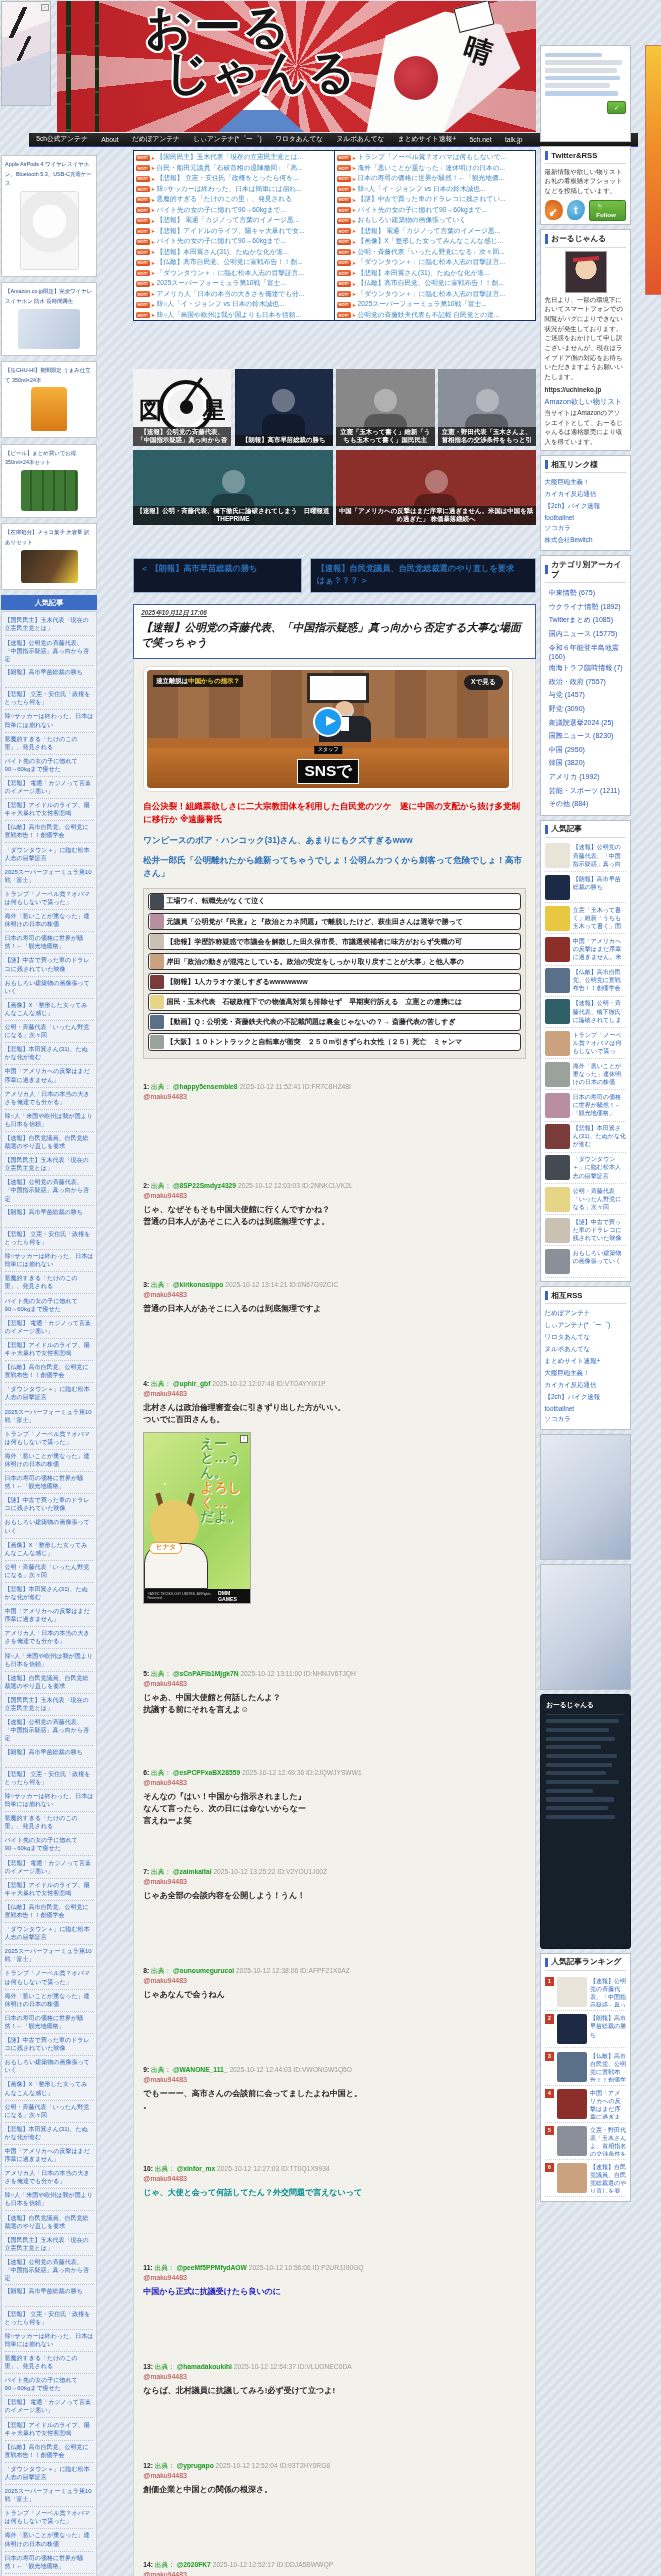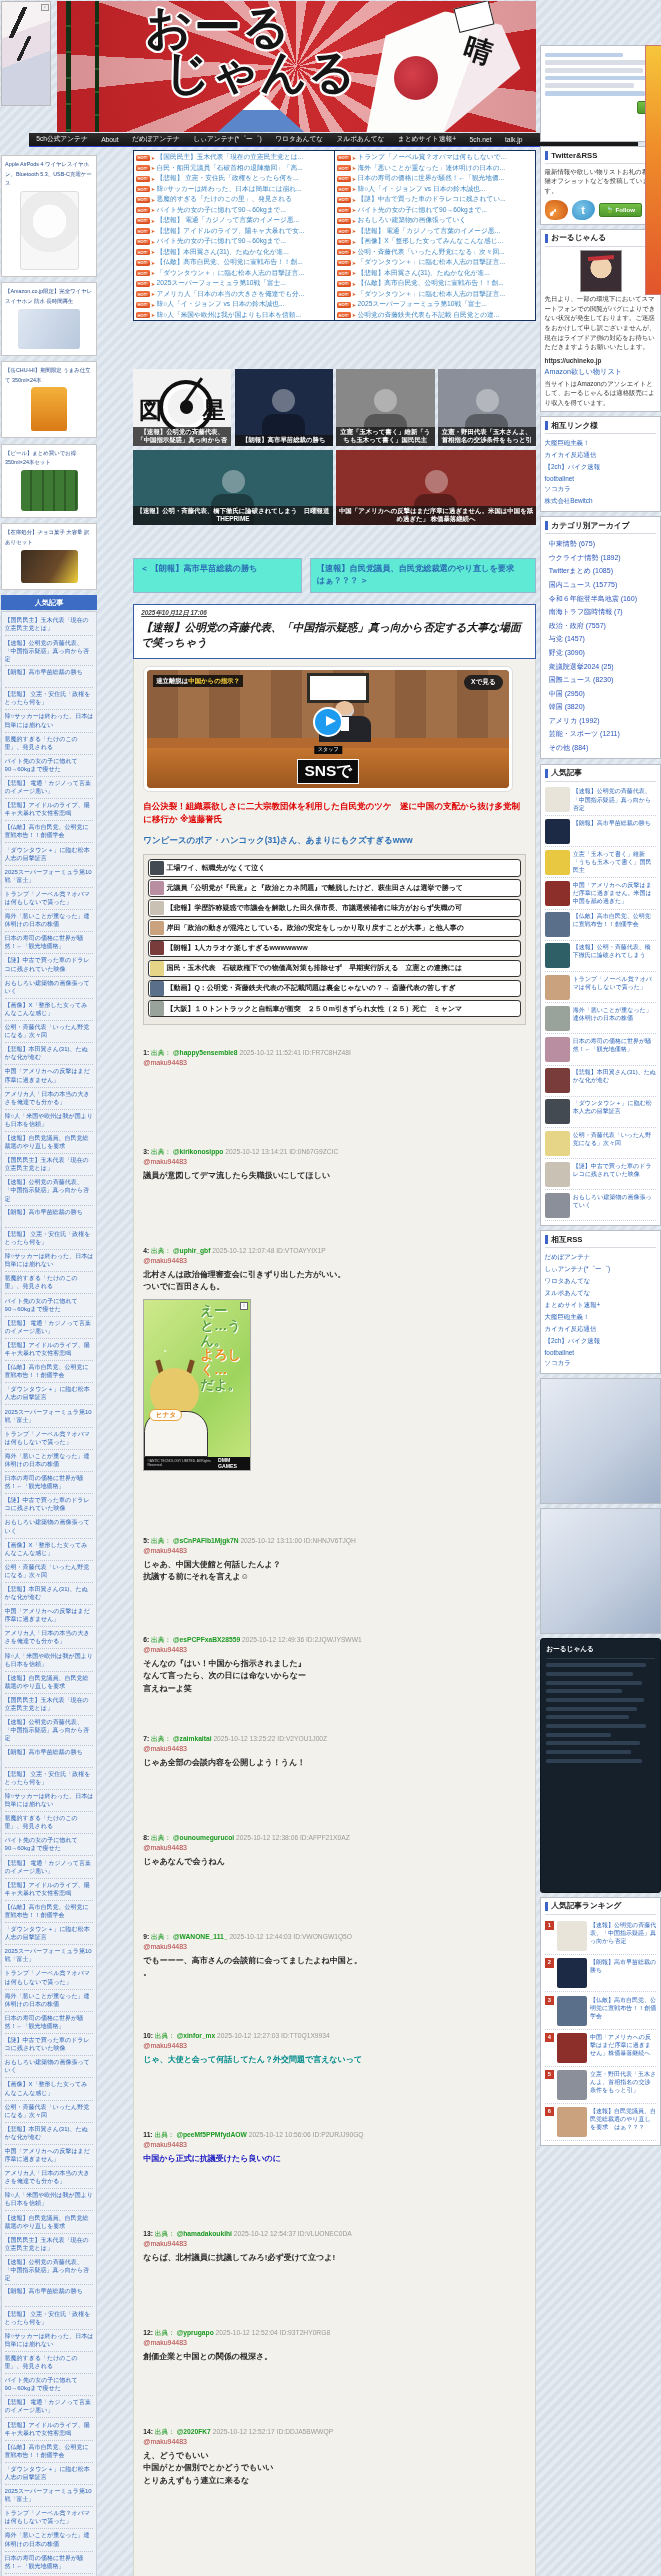--- a/index.html
+++ b/index.html
@@ -57,21 +57,21 @@
   .tile .ph-body{position:absolute;left:50%;top:58%;width:43px;height:31px;margin-left:-21.6px;border-radius:11.3px 11.3px 0 0;background:rgba(0,0,0,.35);}
   .tile.target .ring{position:absolute;left:50%;top:44%;width:46px;height:46px;margin:-23px 0 0 -23px;border-radius:50%;border:4.6px solid #111;box-shadow:0 0 0 4.6px #fff inset;}
   .tile.target .ring:after{content:"";position:absolute;left:50%;top:50%;width:13.4px;height:13.4px;margin:-6.7px 0 0 -6.7px;border-radius:50%;background:#111;}
   .tile.target .arrow{position:absolute;left:58%;top:8%;width:3.1px;height:36px;background:#111;transform:rotate(35deg);}
   .tile.target .kanji{position:absolute;top:34%;font-size:23px;font-weight:900;color:#111;}
   .tile.target .kanji.kl{left:6%;}
   .tile.target .kanji.kr{right:6%;}
 
   
   .pager{margin-top:33px;display:flex;gap:7.2px;}
-  .pager .pg{background:#5eead4;border:0.5px solid #9db4d0;padding:4.1px 6.2px;font-size:8.2px;font-weight:bold;color:#2b6fb5;line-height:1.5;}
+  .pager .pg{background:#0f172a;border:0.5px solid #9db4d0;padding:4.1px 6.2px;font-size:8.2px;font-weight:bold;color:#2b6fb5;line-height:1.5;}
   .pager .pg.prev{flex:0 0 155px;}
   .pager .pg.next{flex:1;}
 
   
   .article-card{margin-top:11.3px;background:#fff;border:1px solid #3a5ba8;padding:4.1px 7.2px 7.2px;box-sizing:border-box;font-style:italic;}
   .article-date{font-size:6.4px;color:#444;text-decoration:underline;font-weight:bold;}
   .article-title{font-size:10.8px;font-weight:900;color:#1c1c1c;margin-top:2.1px;line-height:1.4;}
   .content-panel{background:#f3f1ec;border:0.5px solid #d8d5cc;border-top:none;padding:7.2px 9.3px;box-sizing:border-box;height:2439px;overflow:hidden;}
 
   
@@ -137,21 +137,21 @@
   .ad-img.pods{width:57px;height:77px;background:radial-gradient(circle at 50% 38%,#fdfdfd 0 16.5px,#ececec 17px 31px,#f7f7f7 31px);border:0.5px solid #ddd;}
   .ad-img.box1{width:62px;height:40px;background:linear-gradient(120deg,#dfe7f2,#b9c8dd);}
   .ad-img.bottle-o{width:36px;height:44px;background:linear-gradient(#f4b13a,#d97a16);border-radius:4.1px 4.1px 2.1px 2.1px;}
   .ad-img.bottle-g{width:57px;height:41px;background:repeating-linear-gradient(90deg,#3f7a35 0 9.3px,#2f5d27 9.3px 11.3px);border-radius:3.1px;}
   .ad-img.snack{width:57px;height:33px;background:linear-gradient(120deg,#3a2c20,#6b4a2a 60%,#f2d23a);}
   .l-head{background:#3c6cc4;color:#fff;font-size:7.2px;font-weight:bold;text-align:center;padding:2.6px 0;margin-bottom:1px;}
   .l-pop{background:#eef1f6;border:0.5px solid #c9cfdb;padding:2.1px 2.6px;}
   .l-pop-item{display:block;font-size:6px;line-height:1.35;color:#2a62b8;border-bottom:0.5px dotted #b9c2d2;padding:2.1px 0;min-height:17px;overflow:hidden;}
 
   
-  #right{left:540px;top:45px;width:121px;}
+  #right{left:540px;top:45px;width:91px;}
   .r-box{background:#fff;border:0.5px solid #b9bec6;margin-bottom:4.1px;padding:3.6px;box-sizing:border-box;}
   .r-head{display:flex;align-items:center;gap:3.1px;border-bottom:0.5px solid #d7dae0;padding-bottom:2.6px;margin-bottom:3.1px;}
   .r-head .bar{width:3.6px;height:9.3px;background:#3c64c8;}
   .r-head span{font-size:7.7px;font-weight:bold;color:#222;}
   .skel{height:4.6px;background:#d9dde5;border-radius:1.5px;margin:3.1px 0;}
   .skel.b{background:#bcd0ea;}
   .follow-pill{display:inline-block;background:linear-gradient(#74c045,#4f9a2e);color:#fff;font-size:6.2px;font-weight:bold;border-radius:2.1px;padding:2.1px 6.2px;border:0.5px solid #3f7d24;}
   .r-txt{font-size:6.4px;color:#333;line-height:1.5;}
   .icon-row{display:flex;align-items:center;gap:4.1px;margin-top:4.1px;}
   .rss-blob{width:23px;height:20.6px;border-radius:40% 60% 55% 45%;background:radial-gradient(circle at 35% 60%,#f59a3e,#c85312);position:relative;}
@@ -499,20 +499,21 @@
         <div class="playbtn"></div>
         <div class="staff-tag">スタッフ</div>
         <div class="sns-box">SNSで</div>
       </div>
     </div>
 
     <div class="art-links">
 
     <a style="color: rgb(221, 0, 0);">自公決裂！組織票欲しさに二大宗教団体を利用した自民党のツケ　遂に中国の支配から抜け多党制に移行か ※遠藤誉氏</a>
         <a style="color: rgb(43, 111, 181);">ワンピースのボア・ハンコック(31)さん、あまりにもクズすぎるwww</a>
+        <a style="color: rgb(43, 111, 181);">松井一郎氏「公明離れたから維新ってちゃうでしょ！公明ムカつくから刺客って危険でしょ！高市さん」</a>
       </div>
 
     <div class="rel-box">
 
         <a class="rel-item">
           <span class="rthumb" style="background: rgb(68, 74, 82);"></span>
           <span>工場ワイ、転職先がなくて泣く</span>
         </a>
 
         <a class="rel-item">
@@ -557,30 +558,42 @@
           <div class="c-head">
             <span class="cnum">1:</span>
             <span class="src">出典：</span>
             <a class="cuser">@happy5ensemble8</a>
             <span class="cmeta">2025-10-12 11:52:41 ID:FR7C8HZ48I</span>
           </div>
           <a class="c-mention">@maku94483</a>
           
         </div>
 
+        <div class="comment">
+          <div class="c-head">
+            <span class="cnum">2:</span>
+            <span class="src">出典：</span>
+            <a class="cuser">@8SP22Smdyz4329</a>
+            <span class="cmeta">2025-10-12 12:03:03 ID:2NNKCLVK2L</span>
+          </div>
+          <a class="c-mention">@maku94483</a>
+          <div class="c-body">じゃ、なぜそもそも中国大使館に行くんですかね？
+普通の日本人があそこに入るのは到底無理ですよ。</div>
+          
+        </div>
 
         <div class="comment">
           <div class="c-head">
             <span class="cnum">3:</span>
             <span class="src">出典：</span>
             <a class="cuser">@kirikonosippo</a>
             <span class="cmeta">2025-10-12 13:14:21 ID:0N67G9ZCIC</span>
           </div>
           <a class="c-mention">@maku94483</a>
-          <div class="c-body">議員が意図してデマ流したら失職扱いにしてほしい</div>
+          <div class="c-body">普通の日本人があそこに入るのは到底無理ですよ</div>
           
         </div>
 
         <div class="comment has-img">
           <div class="c-head">
             <span class="cnum">4:</span>
             <span class="src">出典：</span>
             <a class="cuser">@uphir_gbf</a>
             <span class="cmeta">2025-10-12 12:07:48 ID:VTOAYYIX1P</span>
           </div>

